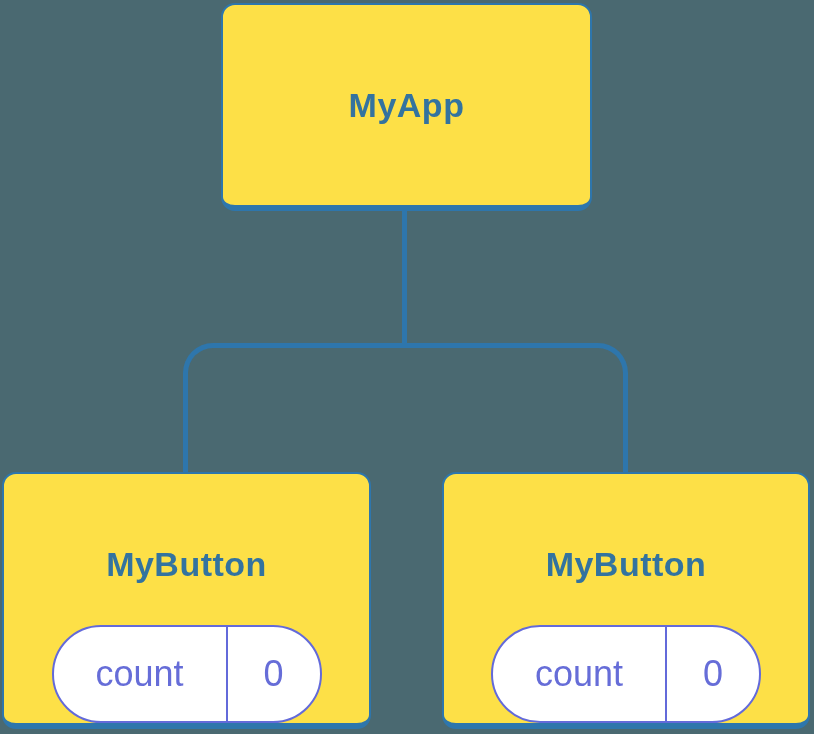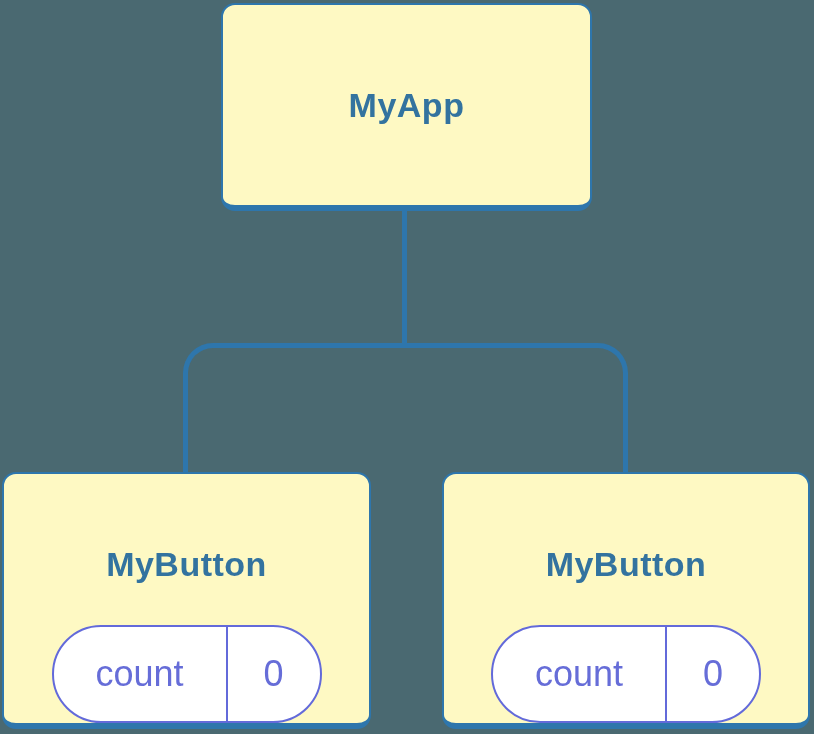--- a/index.html
+++ b/index.html
@@ -6,21 +6,21 @@
   #stage {
     position: relative;
     width: 814px;
     height: 734px;
     background: #4a6971;
     overflow: hidden;
     font-family: "Liberation Sans", "DejaVu Sans", sans-serif;
   }
   .node {
     position: absolute;
-    background: #fef9c3;
+    background: #fde047;
     border: 2px solid #2e76ac;
     border-bottom-width: 6px;
     border-radius: 14px;
     box-sizing: border-box;
   }
   .node-label {
     color: #33739f;
     font-size: 34px;
     font-weight: 600;
     letter-spacing: 0.5px;

